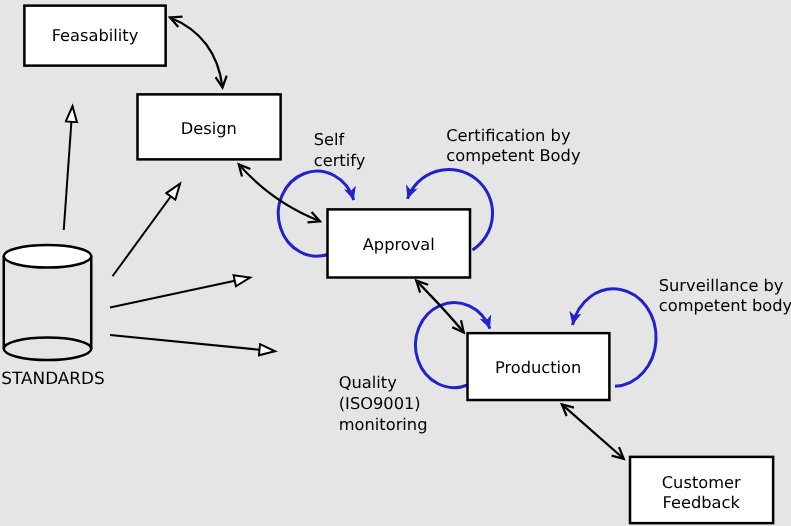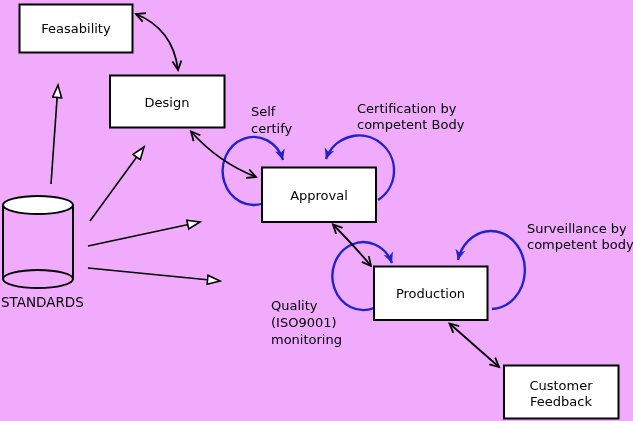--- a/index.html
+++ b/index.html
@@ -5,21 +5,21 @@
   html, body {
     margin: 0;
     padding: 0;
     background: #ffffff;
     font-family: "DejaVu Sans", sans-serif;
   }
   .canvas {
     position: relative;
     width: 633px;
     height: 421px;
-    background: #f0abfc;
+    background: #e5e5e5;
     overflow: hidden;
   }
   svg text {
     font-family: "DejaVu Sans", sans-serif;
     fill: #000000;
   }
   svg text.node-label {
     font-size: 13px;
   }
   svg text.store-label {

